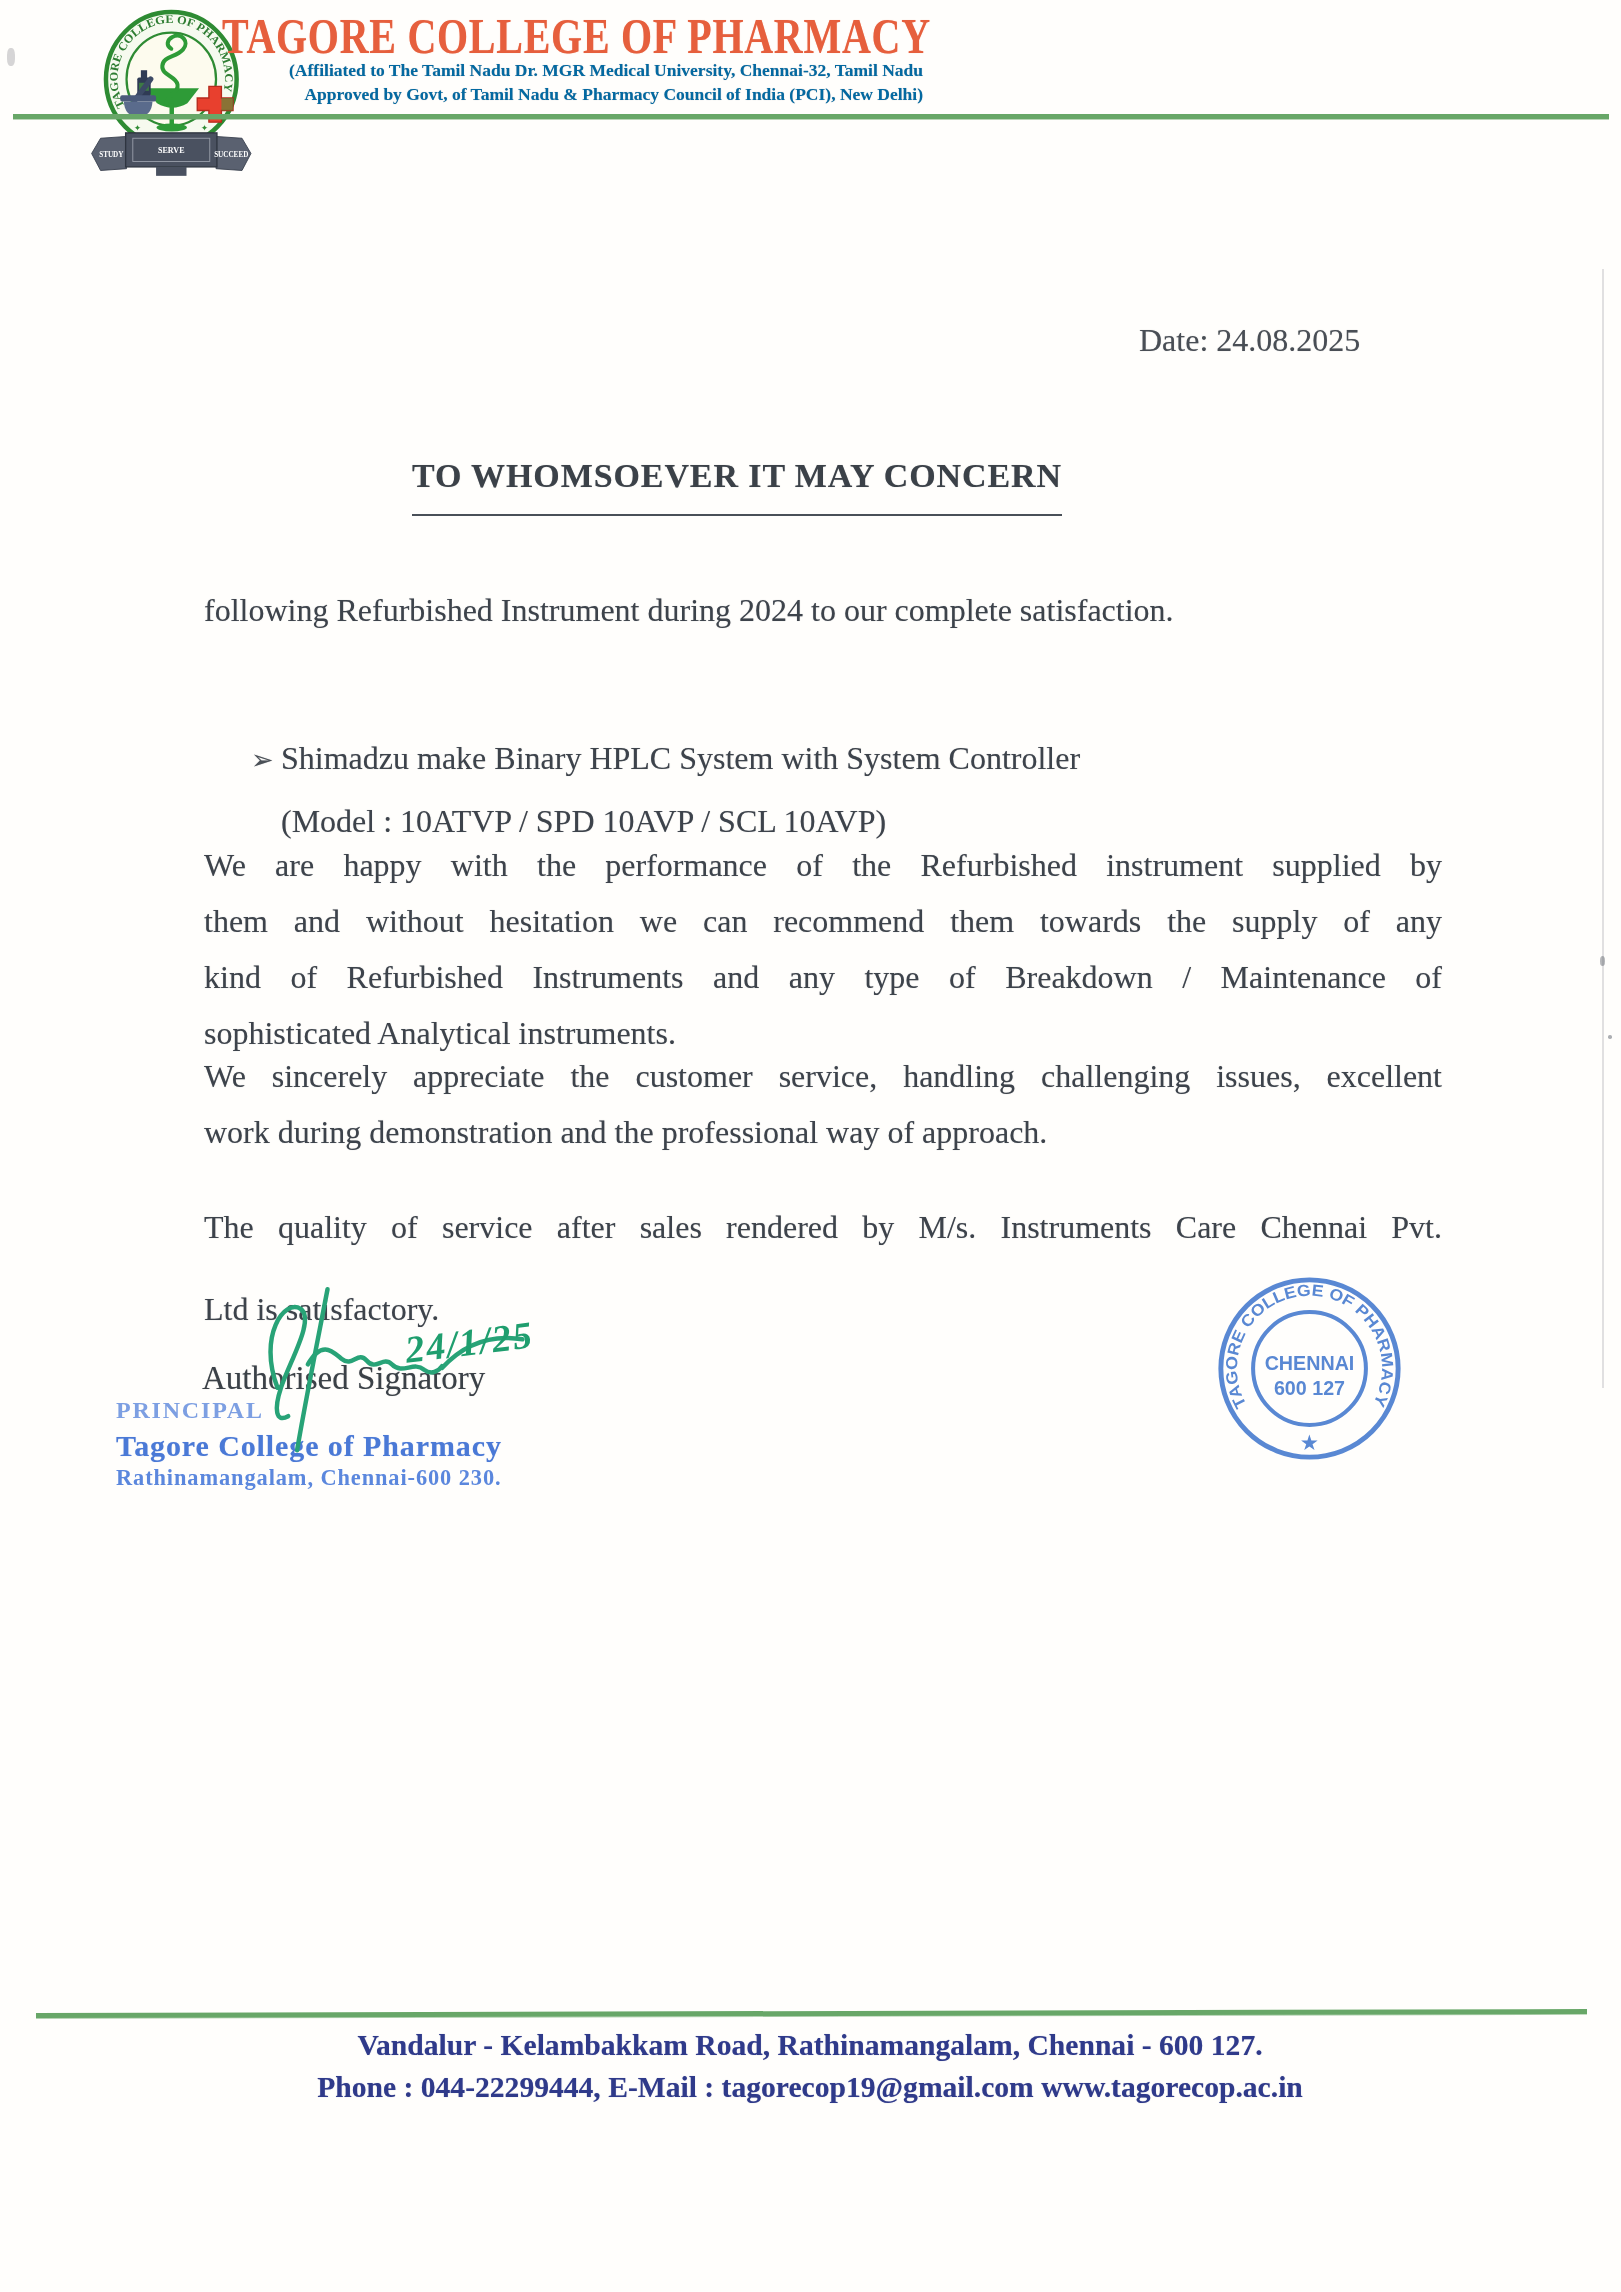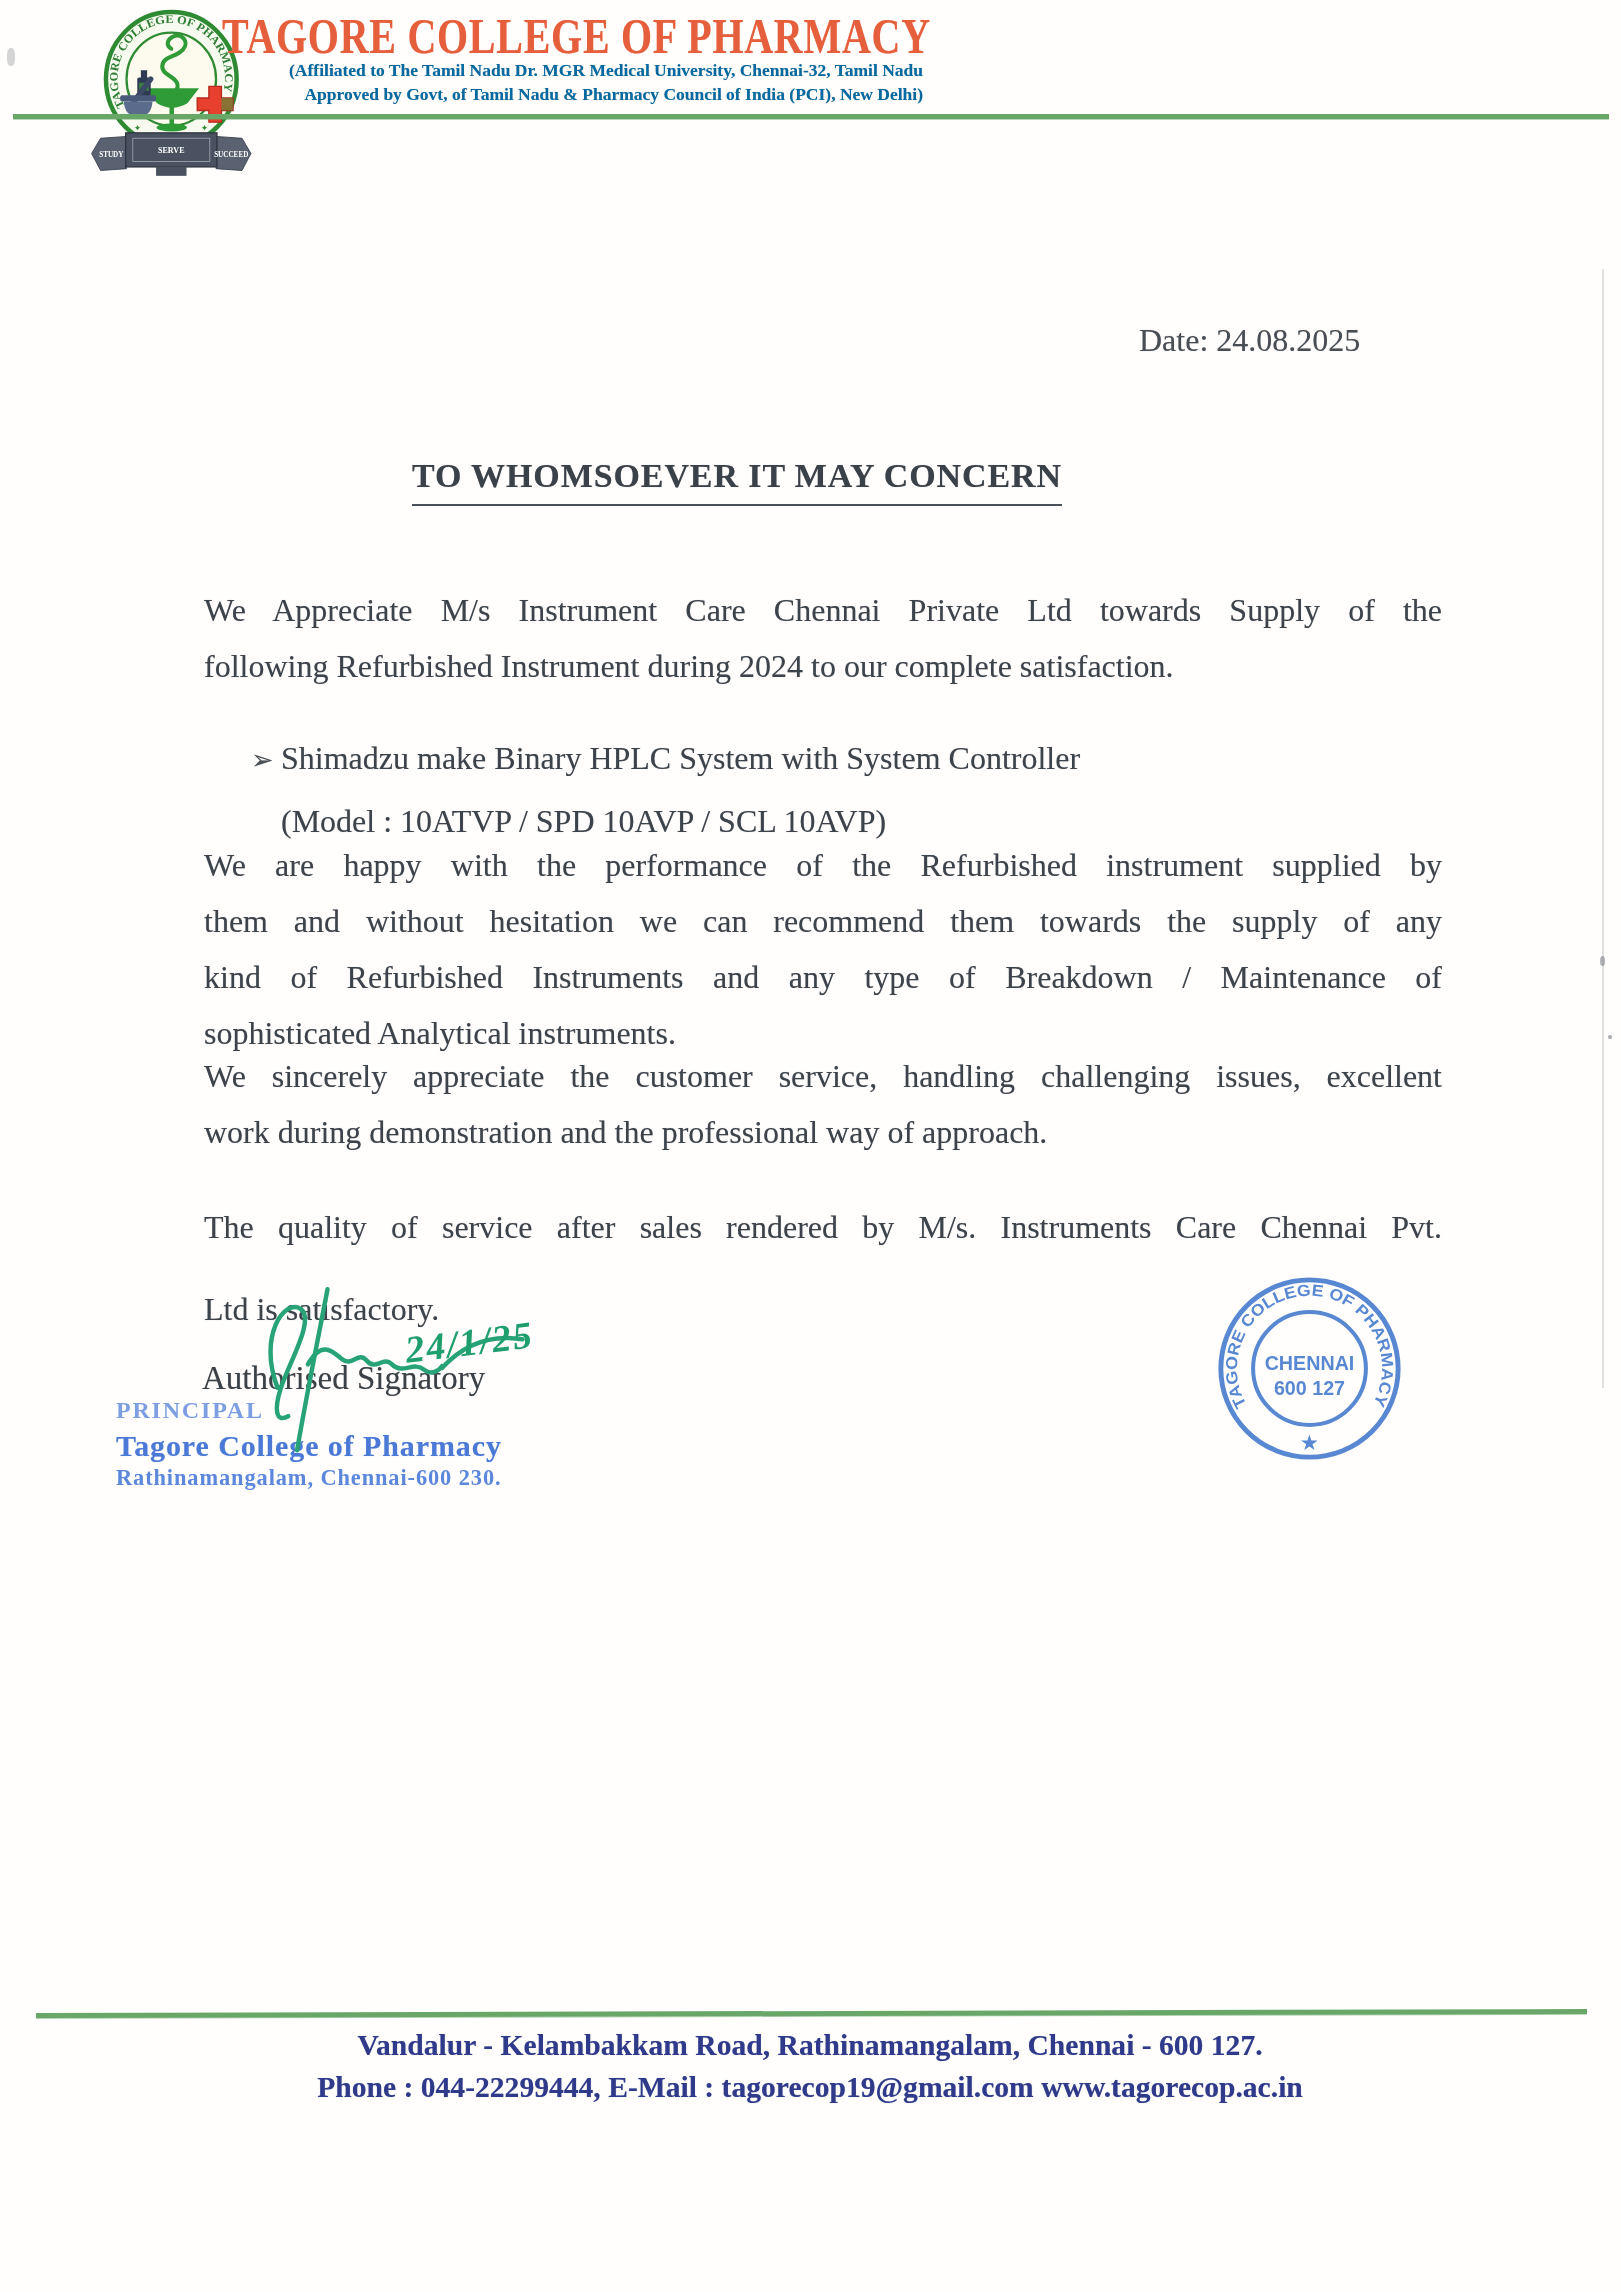--- a/index.html
+++ b/index.html
@@ -22,21 +22,21 @@
   .rule-green{height:4.5px;background:#68a768;box-shadow:0 0.9px 0 rgba(104,167,104,.5);}
   .rule-top{left:12.5px;top:114px;width:1596px;}
   .rule-footer{left:36px;top:2011px;width:1551px;transform:rotate(-.15deg);}
 
   
   .datestamp{left:1139px;top:322px;font-size:32px;color:#494e55;
     text-shadow:0 0 0.9px rgba(73,78,85,.4);}
   .subject{
     left:412px;top:457px;font-size:34px;font-weight:bold;color:#3b4148;
     letter-spacing:0.9px;white-space:nowrap;border-bottom:2.7px solid #4a5058;
-    padding-bottom:9px;text-shadow:0 0 0.9px rgba(59,65,72,.4);
+    padding-bottom:19px;text-shadow:0 0 0.9px rgba(59,65,72,.4);
   }
   .para{left:204px;width:1238px;font-size:32px;line-height:56px;color:#3d434b;
     text-shadow:0 0 0.9px rgba(61,67,75,.38);}
   .jline{text-align:justify;text-align-last:justify;}
   .lline{text-align-last:left;}
   .p1{top:582px;}
   .bullet-block{left:251px;top:727px;width:985px;font-size:32px;line-height:63px;
     color:#3d434b;text-shadow:0 0 0.9px rgba(61,67,75,.38);}
   .bullet-glyph{position:absolute;left:0;top:1.8px;font-size:27px;color:#4a5056;}
   .bullet-text{margin-left:30px;}
@@ -126,21 +126,20 @@
   <div class="abs college-name">TAGORE COLLEGE OF PHARMACY</div>
   <div class="abs affil affil1">(Affiliated to The Tamil Nadu Dr. MGR Medical University, Chennai-32, Tamil Nadu</div>
   <div class="abs affil affil2">Approved by Govt, of Tamil Nadu &amp; Pharmacy Council of India (PCI), New Delhi)</div>
   <div class="abs rule-green rule-top"></div>
 
   <div class="abs datestamp">Date: 24.08.2025</div>
 
   <div class="abs subject">TO WHOMSOEVER IT MAY CONCERN</div>
 
   <div class="abs para p1">
-    <div class="jline">We Appreciate M/s Instrument Care Chennai Private Ltd towards Supply of the</div>
     <div class="jline lline">following Refurbished Instrument during 2024 to our complete satisfaction.</div>
   </div>
 
   <div class="abs bullet-block">
     <span class="bullet-glyph">➢</span>
     <div class="bullet-text">Shimadzu make Binary HPLC System with System Controller</div>
     <div class="bullet-text">(Model : 10ATVP / SPD 10AVP / SCL 10AVP)</div>
   </div>
 
   <div class="abs para p2">

